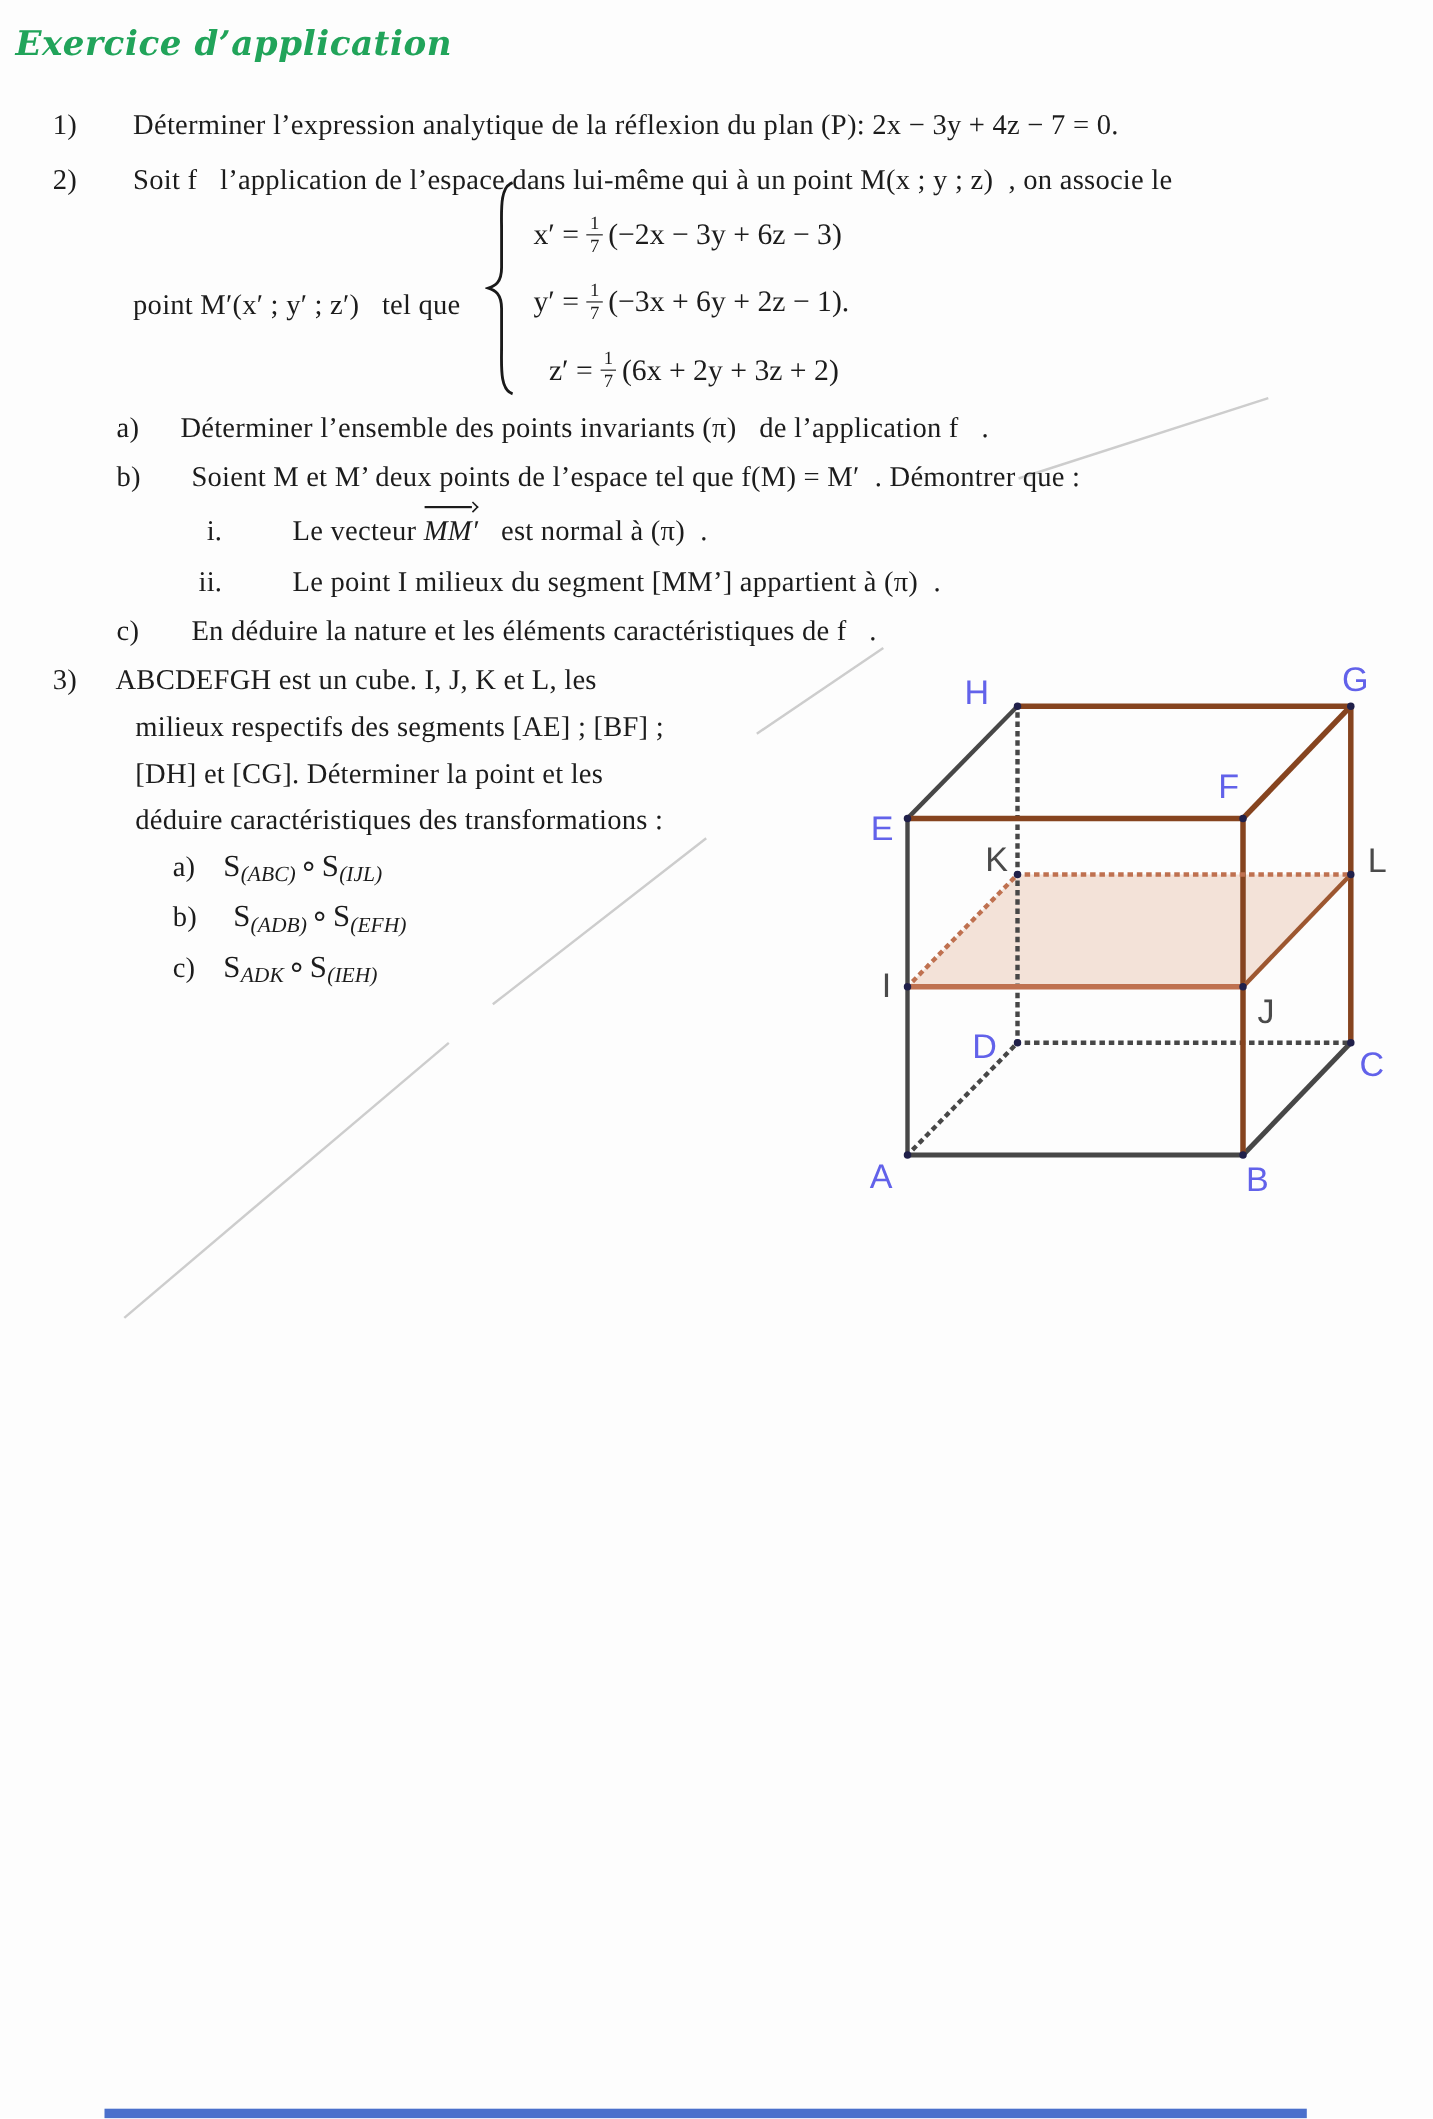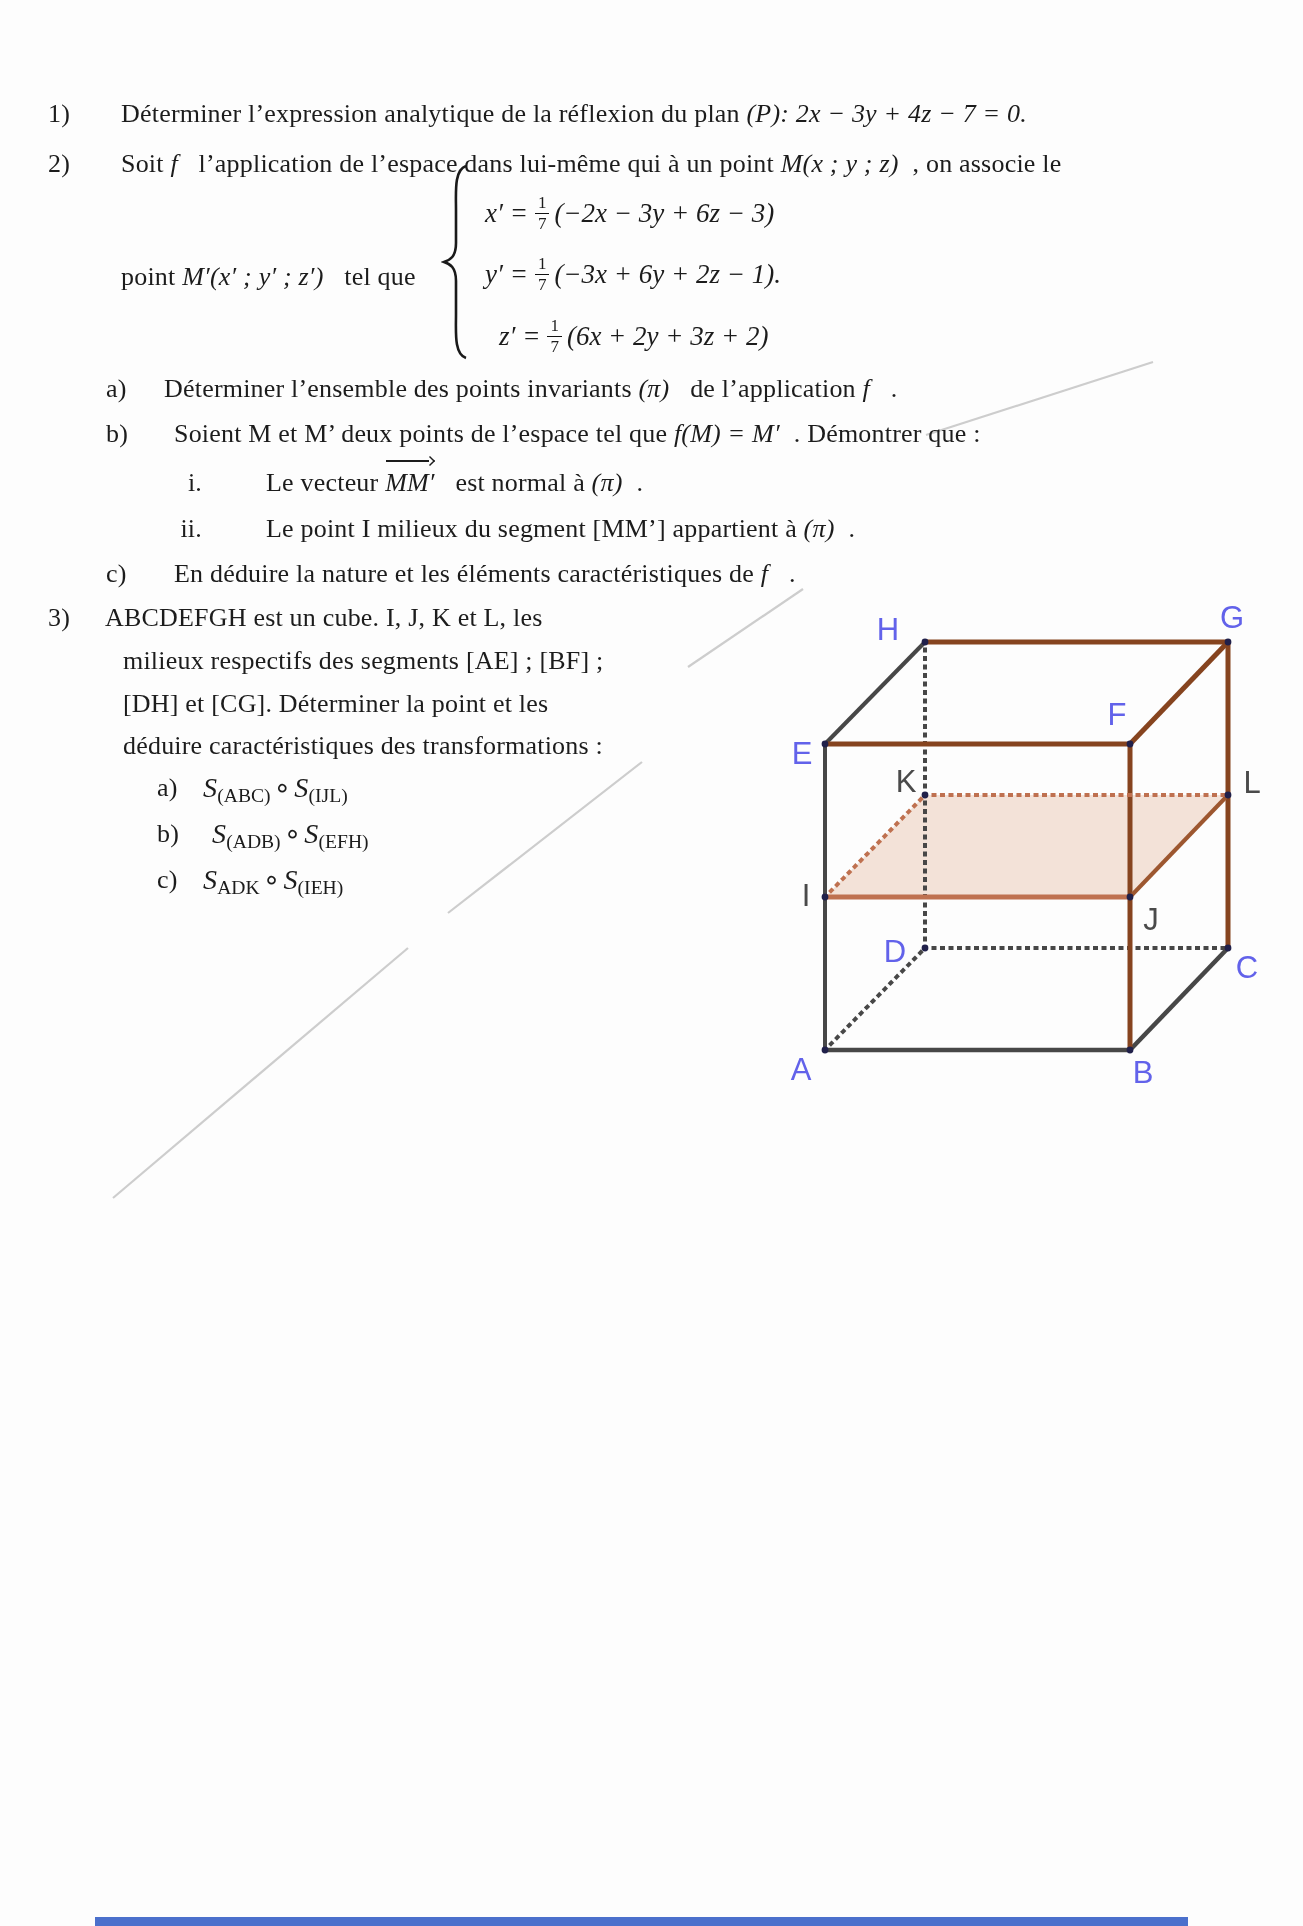--- a/index.html
+++ b/index.html
@@ -13,23 +13,23 @@
     position:absolute;left:14px;top:22px;margin:0;
     font-family:"DejaVu Serif", serif;
     font-style:italic;font-weight:bold;font-size:31px;
     color:var(--title_green,#21a45a);letter-spacing:.5px;white-space:nowrap;
   }
   .line{position:absolute;white-space:nowrap;font-size:26px;line-height:36px;letter-spacing:.2px;}
   .line .mk{position:absolute;left:0;top:0;}
   .line .mk-r{position:absolute;left:0;top:0;width:42px;text-align:right;}
   .line .tx{position:absolute;top:0;}
   .seg-text{font-style:normal;margin-left:14px;}
-  .seg-math{font-style:italic;}
+  .seg-math{}
   .seg-op{font-style:normal;padding:0 3px;}
-  .seg-sub{font-size:.7em;vertical-align:-0.28em;letter-spacing:0;margin-top:13px;}
+  .seg-sub{font-style:italic;font-size:.7em;vertical-align:-0.28em;letter-spacing:0;margin-top:13px;}
   .seg-vec{font-style:italic;display:inline-block;position:relative;text-align:right;}
   .seg-vec::before{
     content:"";position:absolute;top:-5px;left:1px;right:6px;
     border-top:2px solid var(--text,#1c1c1c);
   }
   .seg-vec::after{
     content:"";position:absolute;top:-9px;right:0;width:8px;height:8px;
     border-top:2px solid var(--text,#1c1c1c);border-right:2px solid var(--text,#1c1c1c);
     transform:rotate(45deg) scale(.72);
   }
@@ -92,20 +92,21 @@
       <text x="802" y="764" fill="#6262ea" font-size="31" text-anchor="middle" font-family="&quot;Liberation Sans&quot;, sans-serif">E</text>
       <text x="1117" y="725" fill="#6262ea" font-size="31" text-anchor="middle" font-family="&quot;Liberation Sans&quot;, sans-serif">F</text>
       <text x="1232" y="628" fill="#6262ea" font-size="31" text-anchor="middle" font-family="&quot;Liberation Sans&quot;, sans-serif">G</text>
       <text x="888" y="640" fill="#6262ea" font-size="31" text-anchor="middle" font-family="&quot;Liberation Sans&quot;, sans-serif">H</text>
       <text x="806" y="906" fill="#4a4a4a" font-size="31" text-anchor="middle" font-family="&quot;Liberation Sans&quot;, sans-serif">I</text>
       <text x="1151" y="930" fill="#4a4a4a" font-size="31" text-anchor="middle" font-family="&quot;Liberation Sans&quot;, sans-serif">J</text>
       <text x="906" y="792" fill="#4a4a4a" font-size="31" text-anchor="middle" font-family="&quot;Liberation Sans&quot;, sans-serif">K</text>
       <text x="1252" y="793" fill="#4a4a4a" font-size="31" text-anchor="middle" font-family="&quot;Liberation Sans&quot;, sans-serif">L</text>
     </svg>
 
+  <h1 class="title">Exercice d’application</h1>
 
   <div class="line" style="left:48px;top:96px">
     <span class="mk">1)</span>
     <span class="tx" style="left:59px"><span class="seg-text">Déterminer l’expression analytique de la réflexion du plan </span><span class="seg-math">(P): 2x − 3y + 4z − 7 = 0.</span></span>
   </div>
 
   <div class="line" style="left:48px;top:146px">
     <span class="mk">2)</span>
     <span class="tx" style="left:59px"><span class="seg-text">Soit </span><span class="seg-math">f</span><span class="seg-text"> l’application de l’espace dans lui-même qui à un point </span><span class="seg-math">M(x ; y ; z)</span><span class="seg-text">, on associe le</span></span>
   </div>

